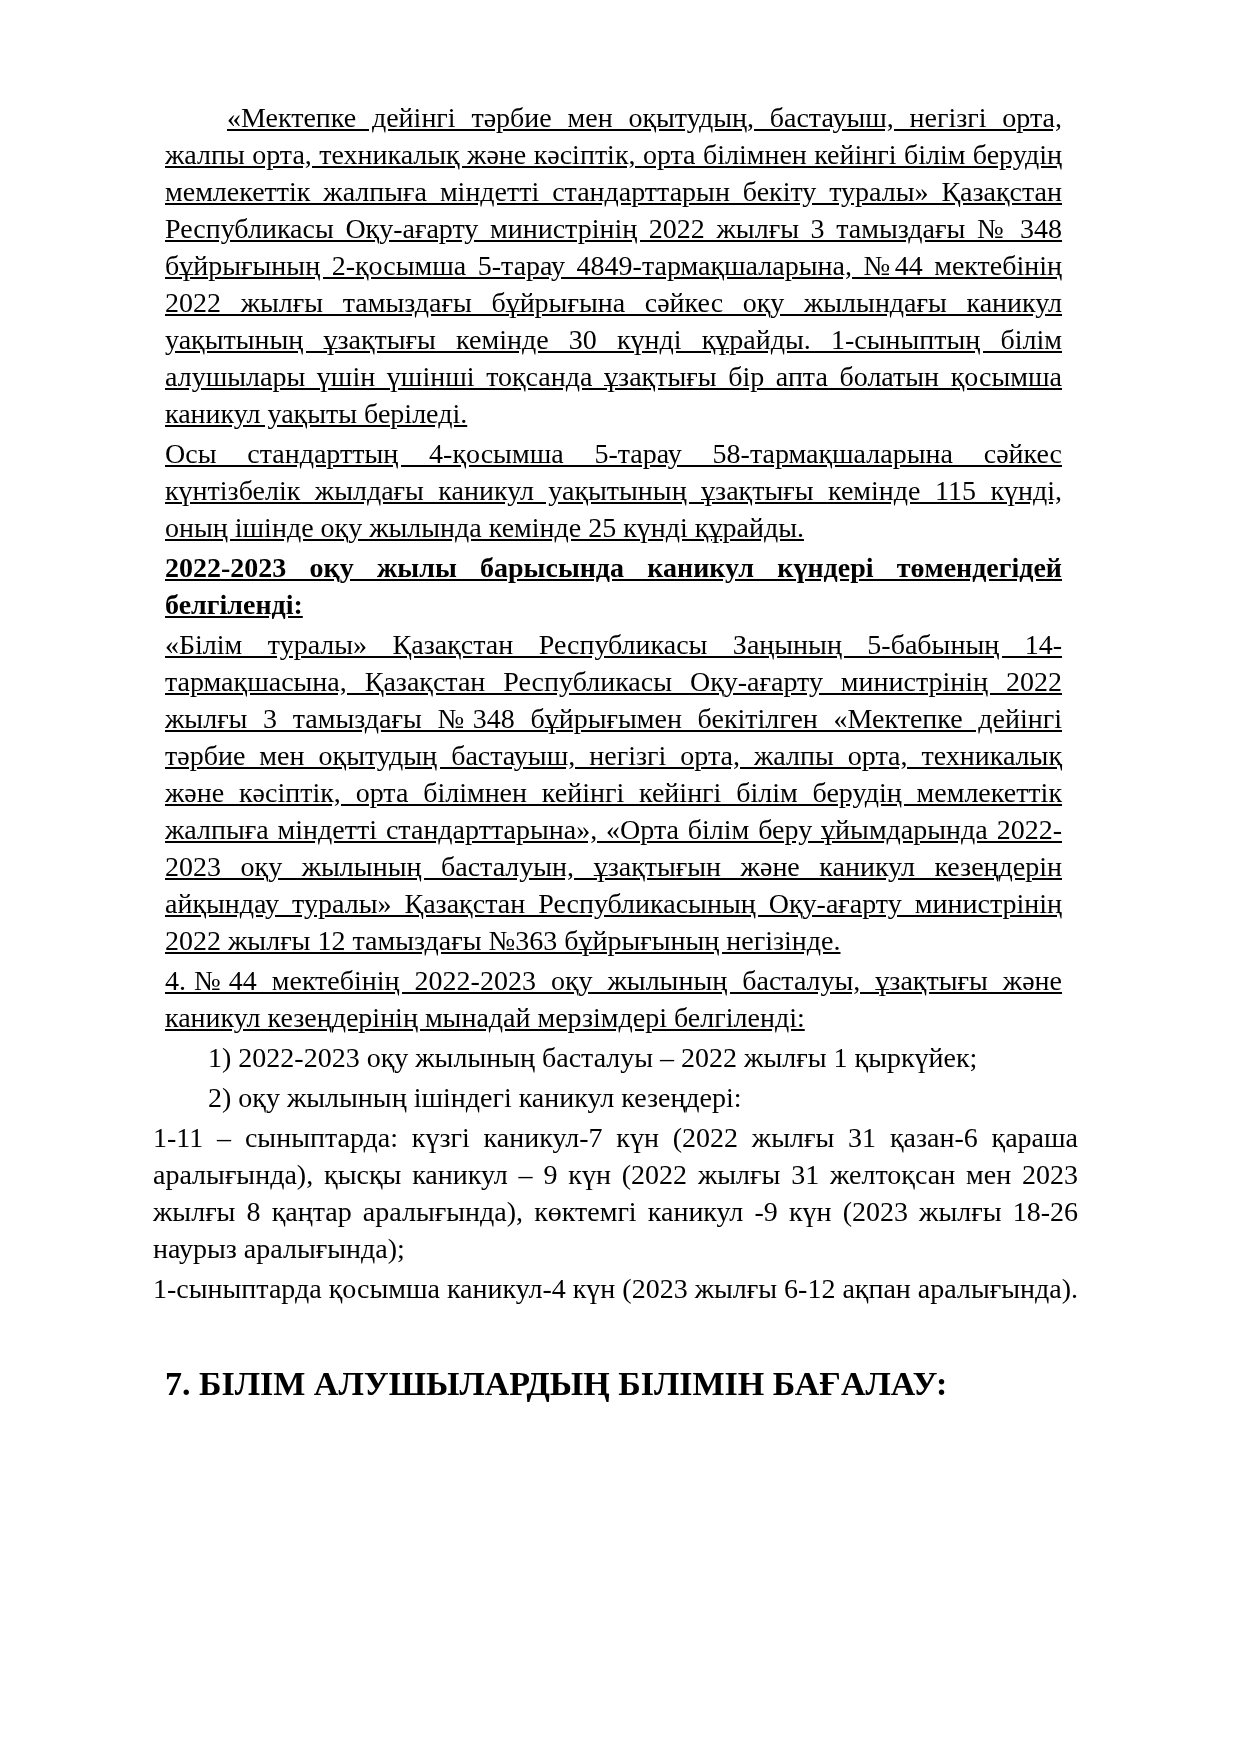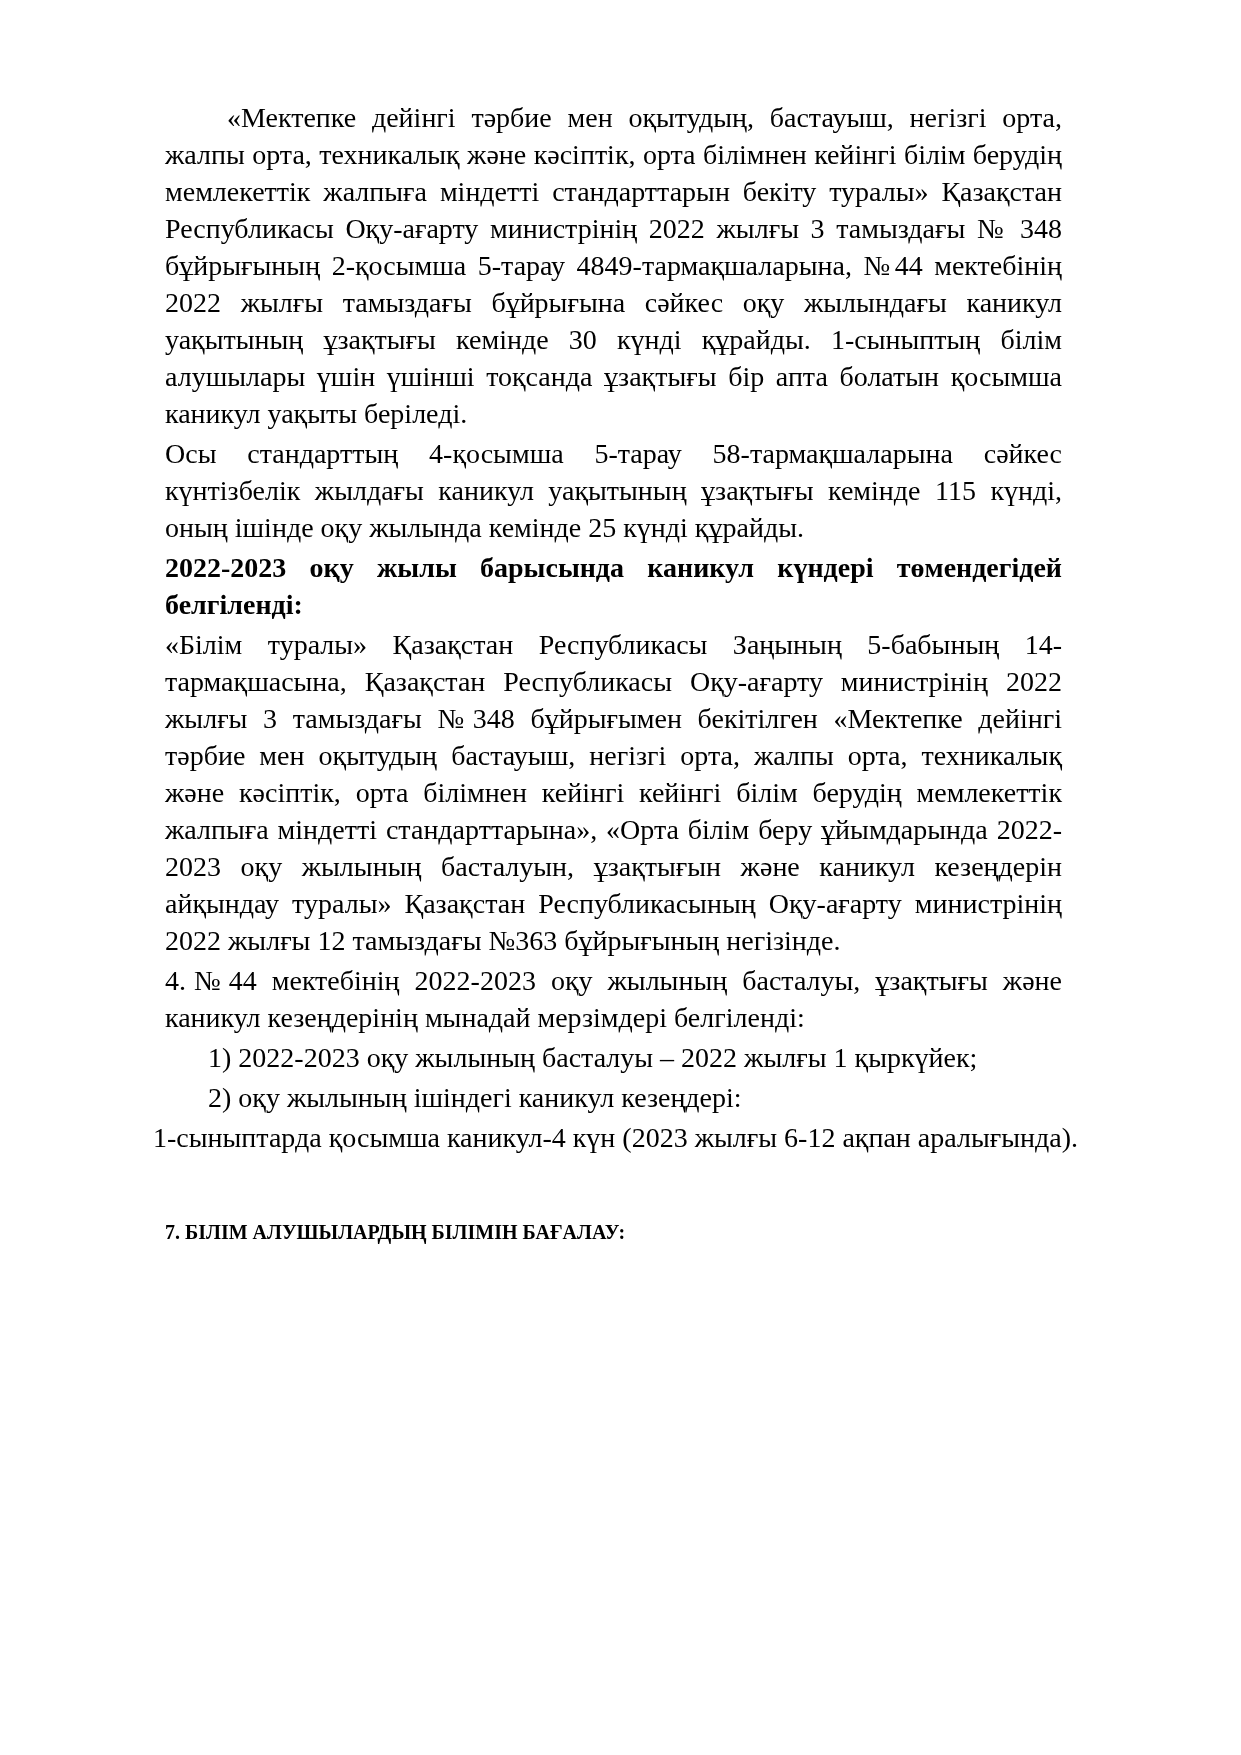--- a/index.html
+++ b/index.html
@@ -24,35 +24,35 @@
   .doc-body {
     width: 925px;
     font-size: 28px;
     line-height: 37px;
     text-align: justify;
   }
   p {
     margin: 3px 0;
   }
   
-  .m-right { margin-left: 12px; margin-right: 16px; }
+  .m-right { margin-left: 12px; margin-right: 16px; text-decoration: underline; }
   .indent-lg { text-indent: 62px; }
   .indent-md { text-indent: 33px; }
   .indent-sm { text-indent: 34px; }
   .bold { font-weight: bold; }
   .list-item {
     margin-left: 27px;
     margin-right: 12px;
     text-indent: 28px;
   }
   .section-heading {
     margin-top: 58px;
     margin-left: 12px;
     font-weight: bold;
-    font-size: 20px;
+    font-size: 34px;
   }
 </style>
 </head>
 <body>
 
 <div class="page">
   <div class="doc-body">
 
     <p class="m-right indent-lg">«Мектепке дейінгі тәрбие мен оқытудың, бастауыш, негізгі орта, жалпы орта, техникалық және кәсіптік, орта білімнен кейінгі білім берудің мемлекеттік жалпыға міндетті стандарттарын бекіту туралы» Қазақстан Республикасы Оқу-ағарту министрінің 2022 жылғы 3 тамыздағы № 348  бұйрығының 2-қосымша  5-тарау  4849-тармақшаларына, №44 мектебінің 2022 жылғы  тамыздағы  бұйрығына сәйкес    оқу жылындағы каникул уақытының ұзақтығы кемінде 30 күнді құрайды. 1-сыныптың білім алушылары үшін үшінші тоқсанда ұзақтығы бір апта болатын қосымша каникул уақыты беріледі.</p>
 
@@ -63,20 +63,21 @@
 
     <p class="m-right">«Білім туралы» Қазақстан Республикасы Заңының 5-бабының 14-тармақшасына, Қазақстан Республикасы Оқу-ағарту министрінің 2022 жылғы 3 тамыздағы №348 бұйрығымен бекітілген «Мектепке дейінгі тәрбие мен оқытудың бастауыш, негізгі орта, жалпы орта, техникалық және кәсіптік, орта білімнен кейінгі кейінгі білім берудің мемлекеттік жалпыға міндетті стандарттарына», «Орта білім беру ұйымдарында 2022-2023 оқу жылының басталуын, ұзақтығын және каникул кезеңдерін айқындау туралы» Қазақстан Республикасының Оқу-ағарту министрінің 2022 жылғы 12 тамыздағы №363 бұйрығының негізінде.</p>
 
     <p class="m-right">4.№44 мектебінің 2022-2023 оқу жылының басталуы, ұзақтығы және каникул кезеңдерінің мынадай мерзімдері белгіленді:</p>
 
     <p class="list-item">1) 2022-2023 оқу жылының басталуы – 2022 жылғы 1 қыркүйек;</p>
 
 
     <p class="list-item">2) оқу жылының ішіндегі каникул кезеңдері:</p>
 
+    <p>1-11 – сыныптарда: күзгі каникул-7 күн (2022 жылғы 31 қазан-6 қараша аралығында), қысқы каникул – 9 күн (2022 жылғы 31 желтоқсан мен 2023 жылғы 8 қаңтар аралығында), көктемгі каникул -9 күн (2023 жылғы 18-26 наурыз аралығында);</p>
 
     <p>1-сыныптарда қосымша каникул-4 күн (2023 жылғы 6-12 ақпан аралығында).</p>
 
 
     <p class="section-heading">7. БІЛІМ АЛУШЫЛАРДЫҢ БІЛІМІН БАҒАЛАУ:</p>
 
   </div>
 </div>
 
 </body></html>

